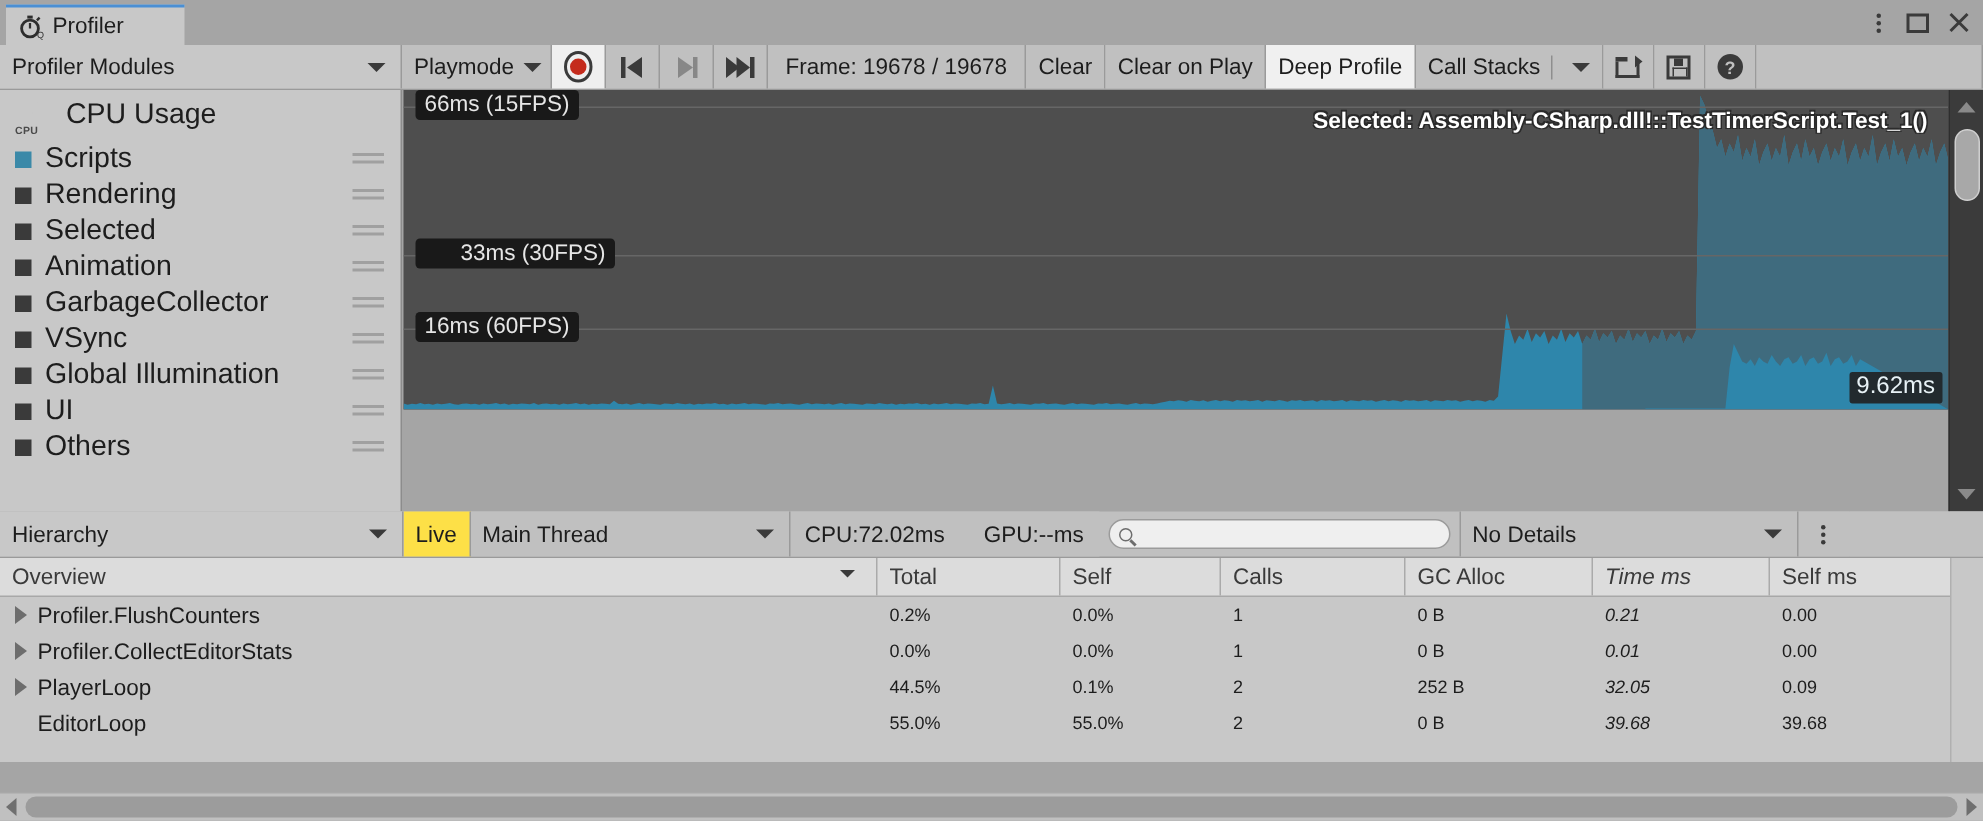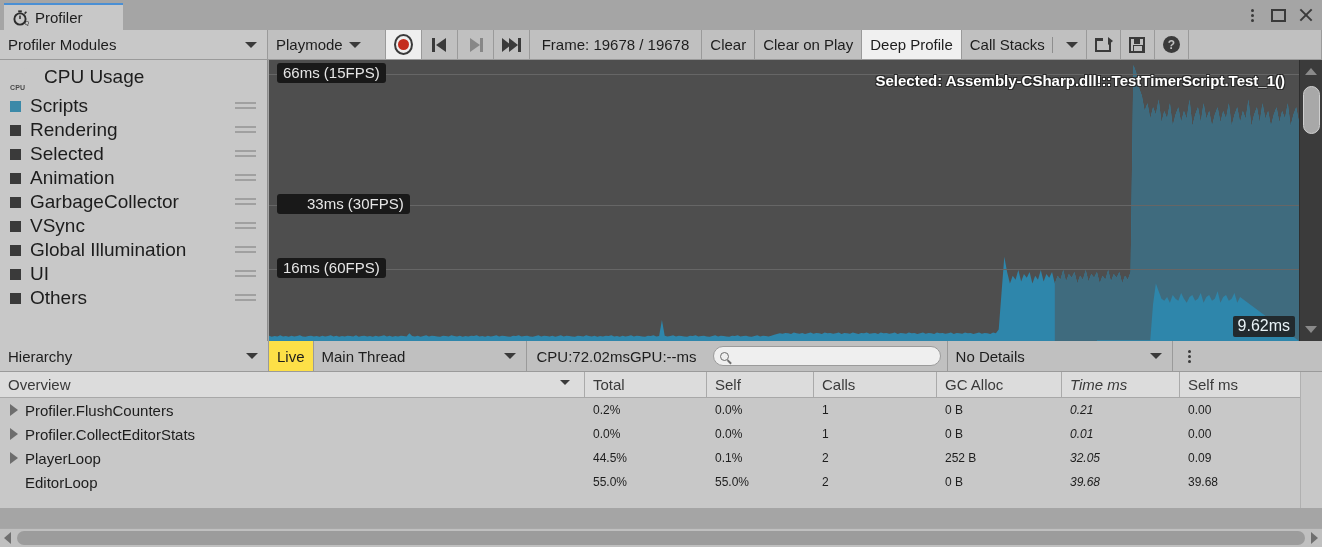--- a/index.html
+++ b/index.html
@@ -54,21 +54,21 @@
     width: 0; height: 0; border-left: 6px solid transparent; border-right: 6px solid transparent;
     border-top: 6px solid #3a3a3a;
   }
   .tb-btn {
     display: flex; align-items: center; padding: 0 8px;
     font-size: 15px; color: #1d1d1d; background: #c0c0c0;
     border-right: 1px solid #9a9a9a; white-space: nowrap;
   }
   .tb-btn.active { background: #f0f0f0; }
   .tb-btn .caret { margin-left: 6px; }
-  .tb-playmode { padding-right: 24px; }
+  .tb-playmode { padding-right: 6px; }
   .tb-record { width: 36px; justify-content: center; background: #efefef; }
   .rec-dot {
     width: 21px; height: 21px; border-radius: 50%;
     border: 2px solid #3a3a3a; display: flex; align-items: center; justify-content: center;
   }
   .rec-dot i { width: 11px; height: 11px; border-radius: 50%; background: #c42b1c; display: block; }
   .tb-nav { width: 36px; justify-content: center; }
   .tb-frame { padding: 0 12px; }
   .tb-ico { width: 34px; justify-content: center; }
   .tb-callstacks .divider { width: 1px; height: 16px; background: #8e8e8e; margin: 0 7px; }
@@ -107,21 +107,21 @@
   .legend-item {
     display: flex; align-items: center; height: 24px; padding-left: 10px; position: relative;
   }
   .swatch { width: 11px; height: 11px; margin-right: 9px; flex: none; }
   .legend-label { font-size: 19px; color: #1d1d1d; }
   .grip { position: absolute; right: 11px; top: 8px; width: 21px; }
   .grip i { display: block; height: 2px; background: #a0a0a0; margin-bottom: 3px; }
 
   
   .graph {
-    position: absolute; left: 269px; top: 0; width: 1030px; height: 281px;
+    position: absolute; left: 269px; top: 0; width: 1030px; height: 213px;
     background: #4e4e4e; overflow: hidden;
   }
   .gridline { position: absolute; left: 0; width: 100%; height: 1px; background: #666666; }
   .ms-label {
     position: absolute; left: 8px; background: #191919; color: #e6e6e6;
     font-size: 15px; padding: 1px 6px 2px 6px; border-radius: 3px; white-space: nowrap;
   }
   .selected-label {
     position: absolute; right: 14px; top: 12px; color: #ffffff; font-size: 15px; font-weight: bold;
     text-shadow: -1px -1px 0 #2a2a2a, 1px -1px 0 #2a2a2a, -1px 1px 0 #2a2a2a, 1px 1px 0 #2a2a2a;
@@ -151,21 +151,21 @@
   .hb-hierarchy {
     width: 269px; background: #c8c8c8; border-right: 1px solid #9a9a9a;
     display: flex; align-items: center; padding-left: 8px; position: relative; font-size: 15px; color: #1d1d1d;
   }
   .hb-hierarchy .caret { position: absolute; right: 10px; top: 12px; }
   .hb-btn { display: flex; align-items: center; padding: 0 8px; font-size: 15px; color: #1d1d1d;
     background: #c0c0c0; border-right: 1px solid #9a9a9a; white-space: nowrap; }
   .hb-btn.active { background: #fde047; }
   .hb-thread { width: 213px; position: relative; }
   .hb-thread .caret { position: absolute; right: 10px; top: 12px; }
-  .hb-stats { padding: 0 10px; border-right: none; gap: 0; }
+  .hb-stats { padding: 0 10px; border-right: none; gap: 26px; }
   .search-wrap { display: flex; align-items: center; padding: 0 6px; }
   .search-box {
     width: 228px; height: 20px; background: #efefef; border: 1px solid #9b9b9b; border-radius: 10px;
     display: flex; align-items: center; padding-left: 6px;
   }
   .mag { width: 9px; height: 9px; border: 1.5px solid #6d6d6d; border-radius: 50%; position: relative; flex: none; }
   .mag:after { content:""; position: absolute; right: -4px; bottom: -3px; width: 5px; height: 1.5px; background: #6d6d6d; transform: rotate(45deg); }
   .search-input { border: none; background: transparent; outline: none; font-size: 13px; color: #1d1d1d;
     margin-left: 5px; width: 195px; font-family: "Liberation Sans", sans-serif; }
   .hb-details { width: 226px; position: relative; border-left: 1px solid #9a9a9a; }

